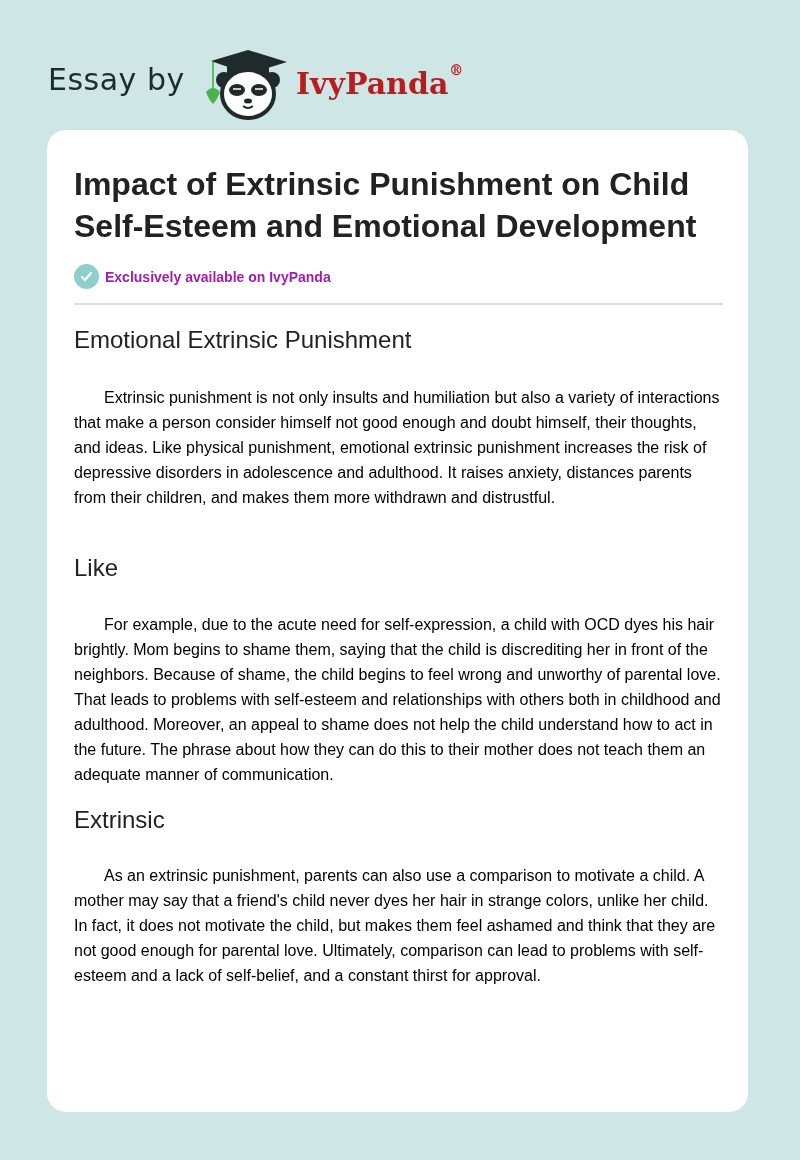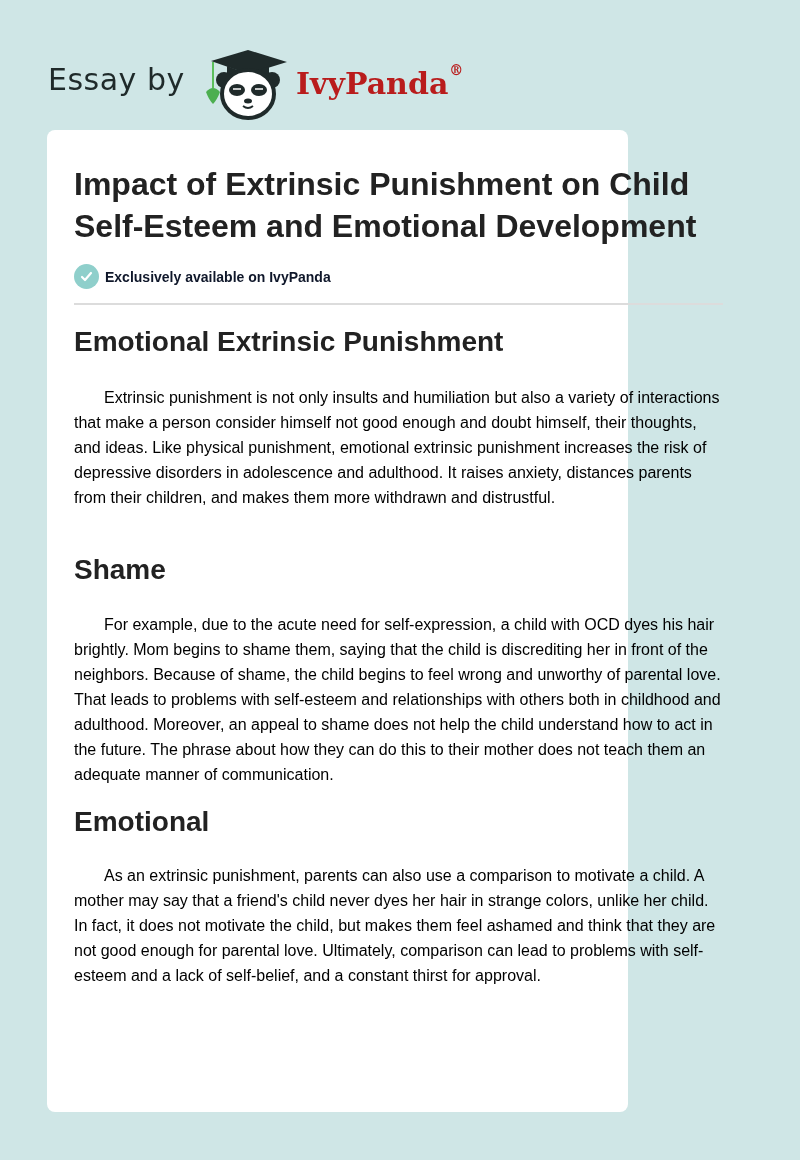--- a/index.html
+++ b/index.html
@@ -40,23 +40,23 @@
     .brand sup {
       font-size: 14px;
       vertical-align: top;
       position: relative;
       top: -4px;
       margin-left: 1px;
     }
     .card {
       position: absolute;
       left: 47px; top: 130px;
-      width: 581px; height: 982px;
+      width: 701px; height: 982px;
       background: #ffffff;
-      border-radius: 8px;
+      border-radius: 19px;
     }
     .title {
       position: absolute;
       left: 27px; top: 33px;
       width: 660px;
       font-size: 32px;
       font-weight: bold;
       line-height: 42px;
       color: #222;
     }
@@ -71,33 +71,33 @@
       border-radius: 50%;
       background: #8fcfcb;
       display: flex;
       align-items: center;
       justify-content: center;
       margin-right: 6px;
     }
     .badge-text {
       font-size: 14px;
       font-weight: bold;
-      color: #0f172a;
+      color: #a21caf;
     }
     .divider {
       position: absolute;
       left: 27px; top: 173px;
       width: 649px; height: 2px;
       background: #dcdcdc;
     }
     .section-title {
       position: absolute;
       left: 27px;
-      font-size: 28px;
-      font-weight: bold;
+      font-size: 24px;
+      font-weight: normal;
       color: #222;
     }
     .para {
       position: absolute;
       left: 27px;
       width: 652px;
       font-size: 16px;
       line-height: 25px;
       color: #000000;
       text-indent: 30px;
@@ -144,18 +144,18 @@
       </svg>
     </span>
     <span class="badge-text">Exclusively available on IvyPanda</span>
   </div>
 
   <div class="divider"></div>
 
   <h2 class="section-title" style="top:196px;">Emotional Extrinsic Punishment</h2>
   <p class="para" style="top:255px;">Extrinsic punishment is not only insults and humiliation but also a variety of interactions that make a person consider himself not good enough and doubt himself, their thoughts, and ideas. Like physical punishment, emotional extrinsic punishment increases the risk of depressive disorders in adolescence and adulthood. It raises anxiety, distances parents from their children, and makes them more withdrawn and distrustful.</p>
 
-  <h2 class="section-title" style="top:424px;">Shame</h2>
+  <h2 class="section-title" style="top:424px;">Like</h2>
   <p class="para" style="top:482px;">For example, due to the acute need for self-expression, a child with OCD dyes his hair brightly. Mom begins to shame them, saying that the child is discrediting her in front of the neighbors. Because of shame, the child begins to feel wrong and unworthy of parental love. That leads to problems with self-esteem and relationships with others both in childhood and adulthood. Moreover, an appeal to shame does not help the child understand how to act in the future. The phrase about how they can do this to their mother does not teach them an adequate manner of communication.</p>
 
-  <h2 class="section-title" style="top:676px;">Emotional</h2>
+  <h2 class="section-title" style="top:676px;">Extrinsic</h2>
   <p class="para" style="top:733px;">As an extrinsic punishment, parents can also use a comparison to motivate a child. A mother may say that a friend's child never dyes her hair in strange colors, unlike her child. In fact, it does not motivate the child, but makes them feel ashamed and think that they are not good enough for parental love. Ultimately, comparison can lead to problems with self-esteem and a lack of self-belief, and a constant thirst for approval.</p>
 </div>
 
 </body></html>

